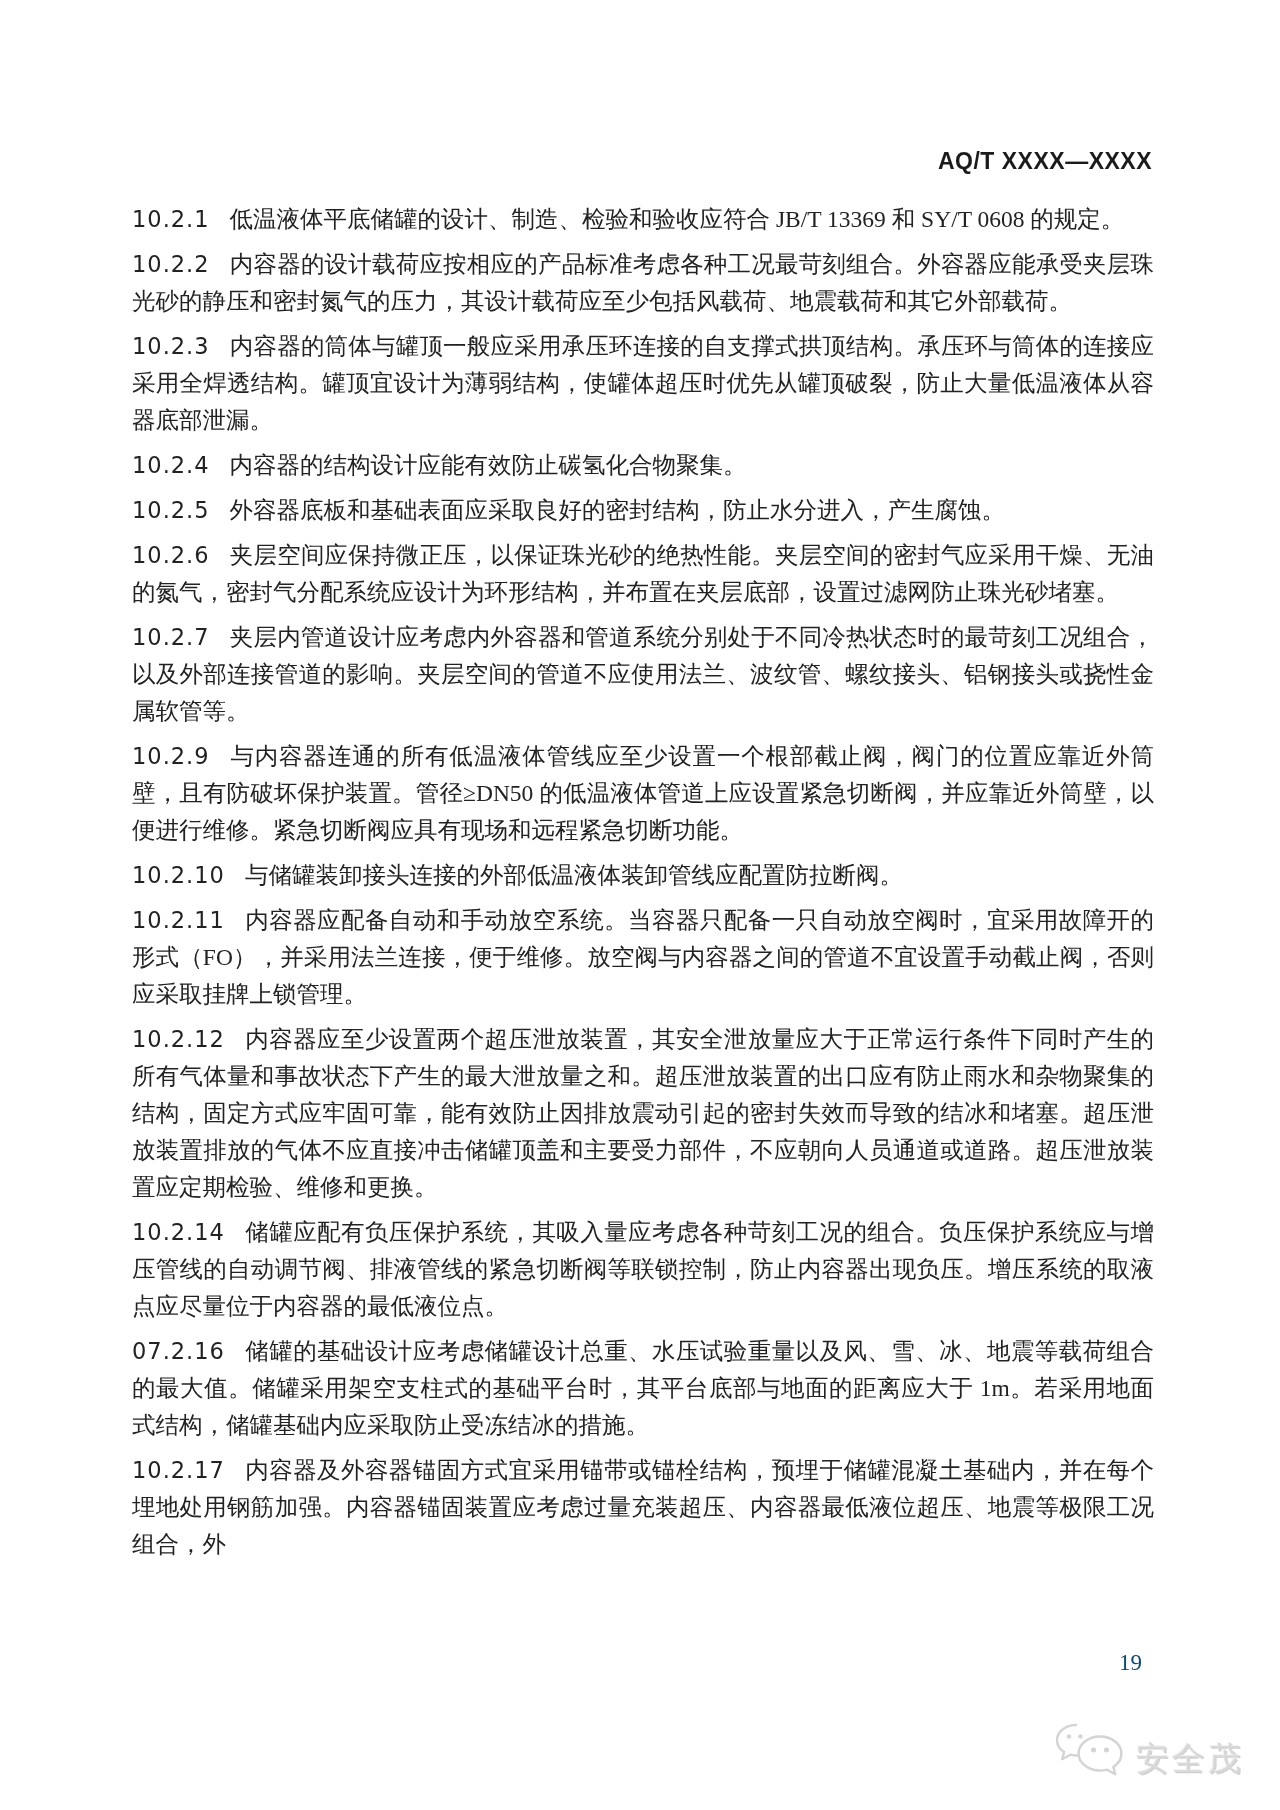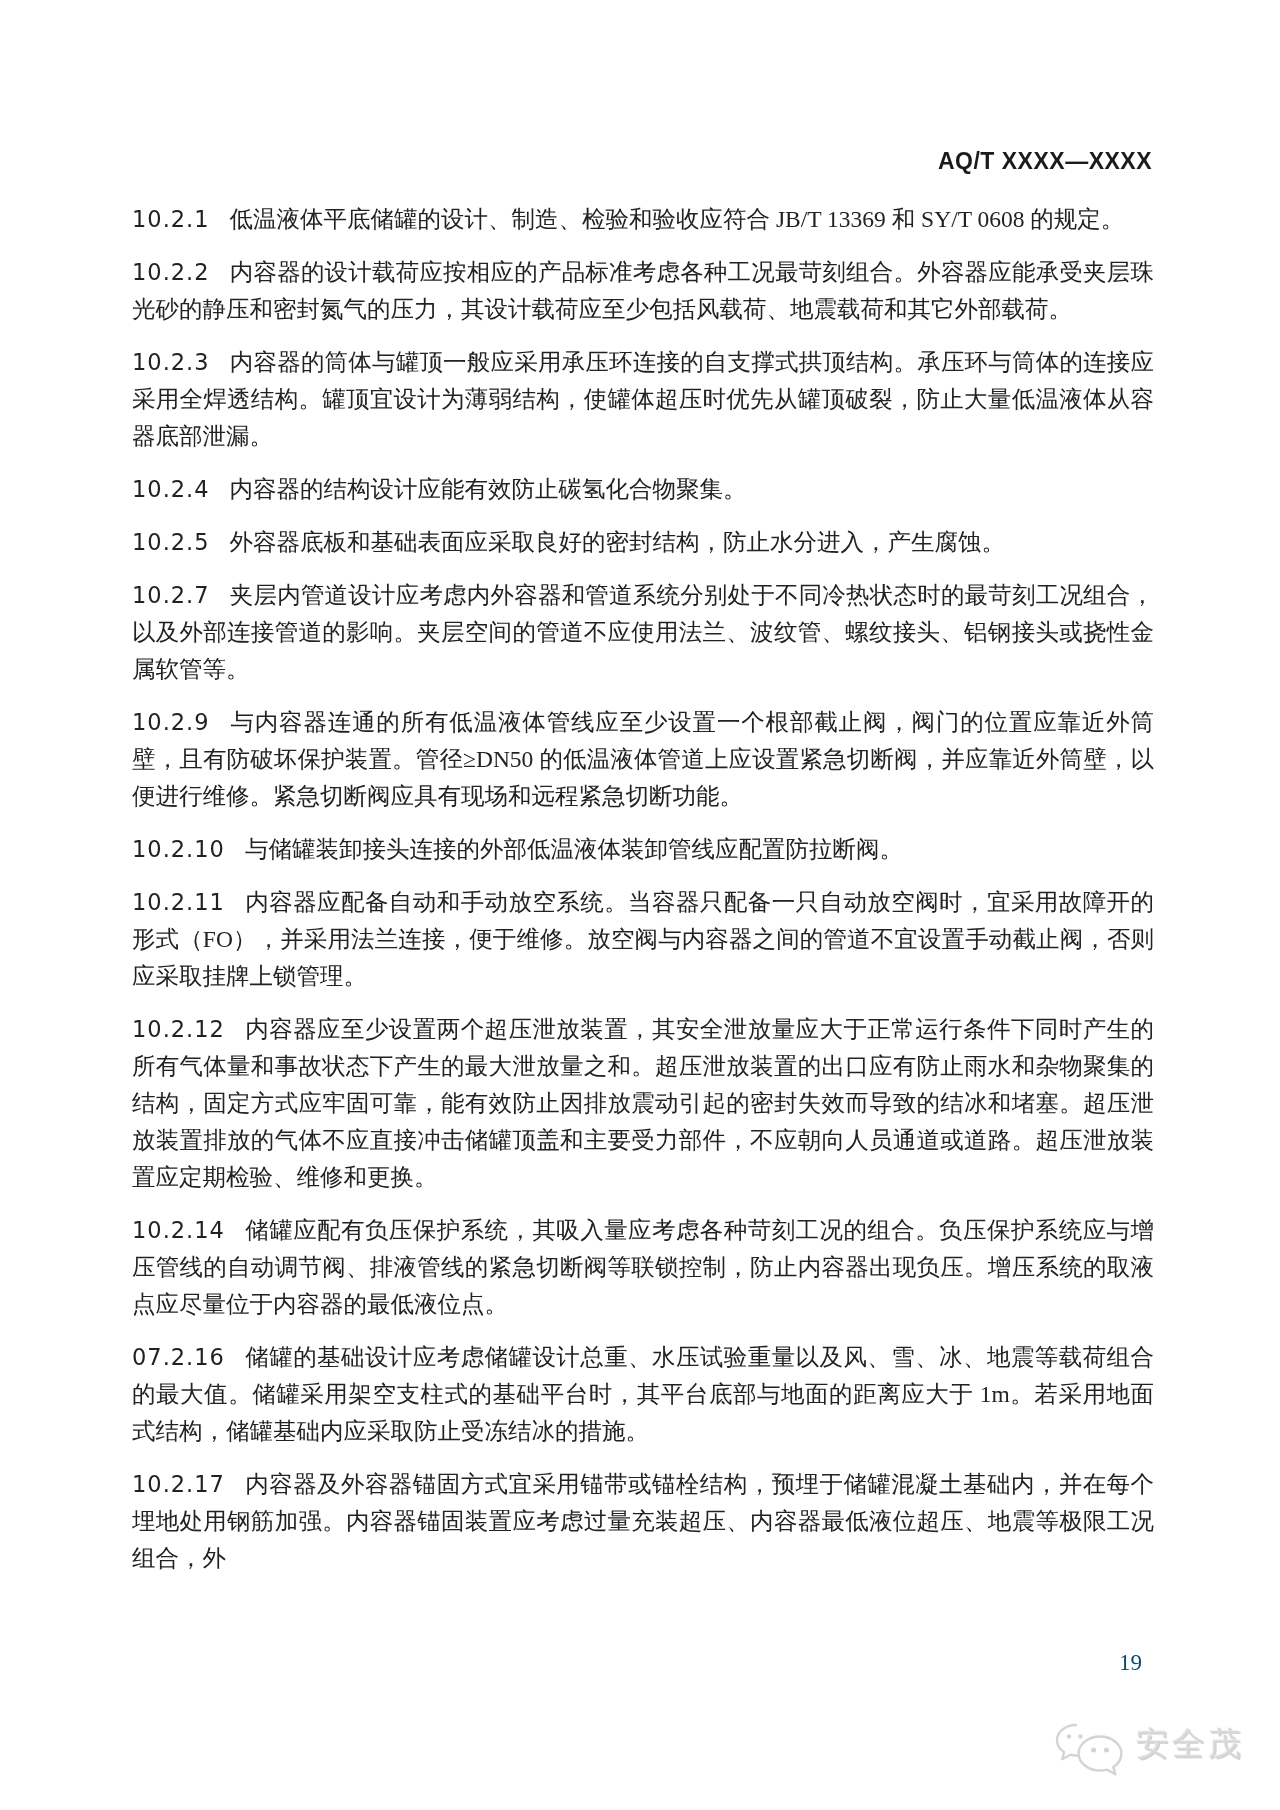--- a/index.html
+++ b/index.html
@@ -23,21 +23,21 @@
     font-family: "Liberation Sans", "DejaVu Sans", sans-serif;
     font-weight: bold;
     font-size: 23px;
     letter-spacing: 0.5px;
     color: #1b1b1b;
     padding-right: 2px;
     margin-bottom: 26px;
     white-space: nowrap;
   }
   .clause {
-    margin: 16px 0 8px 0;
+    margin: 0 0 8px 0;
     font-size: 23.5px;
     line-height: 37px;
     text-align: justify;
     text-justify: inter-ideograph;
     color: #222222;
   }
   .clause-num {
     font-family: "DejaVu Sans", "Liberation Sans", sans-serif;
     font-size: 22.5px;
     letter-spacing: 1px;
@@ -50,21 +50,21 @@
     right: 138px;
     font-family: "Liberation Serif", "DejaVu Serif", serif;
     font-size: 23px;
     color: #0c4a6e;
   }
   .watermark {
     position: absolute;
     top: 1722px;
     right: 36px;
     display: flex;
-    align-items: flex-start;
+    align-items: flex-end;
     gap: 12px;
     user-select: none;
   }
   .watermark-icon { display: block; }
   .watermark-label {
     font-family: "Liberation Sans", "DejaVu Sans", sans-serif;
     font-size: 33px;
     letter-spacing: 3px;
     color: #d8d8d8;
     text-shadow: -1px -1px 0 #f2f2f2, 1px 1px 0 #cfcfcf;
@@ -93,20 +93,23 @@
   </p>
 
   <p class="clause">
     <span class="clause-num">10.2.4</span><span class="clause-text">内容器的结构设计应能有效防止碳氢化合物聚集。</span>
   </p>
 
   <p class="clause">
     <span class="clause-num">10.2.5</span><span class="clause-text">外容器底板和基础表面应采取良好的密封结构，防止水分进入，产生腐蚀。</span>
   </p>
 
+  <p class="clause">
+    <span class="clause-num">10.2.6</span><span class="clause-text">夹层空间应保持微正压，以保证珠光砂的绝热性能。夹层空间的密封气应采用干燥、无油的氮气，密封气分配系统应设计为环形结构，并布置在夹层底部，设置过滤网防止珠光砂堵塞。</span>
+  </p>
 
   <p class="clause">
     <span class="clause-num">10.2.7</span><span class="clause-text">夹层内管道设计应考虑内外容器和管道系统分别处于不同冷热状态时的最苛刻工况组合，以及外部连接管道的影响。夹层空间的管道不应使用法兰、波纹管、螺纹接头、铝钢接头或挠性金属软管等。</span>
   </p>
 
 
   <p class="clause">
     <span class="clause-num">10.2.9</span><span class="clause-text">与内容器连通的所有低温液体管线应至少设置一个根部截止阀，阀门的位置应靠近外筒壁，且有防破坏保护装置。管径≥DN50 的低温液体管道上应设置紧急切断阀，并应靠近外筒壁，以便进行维修。紧急切断阀应具有现场和远程紧急切断功能。</span>
   </p>
 

